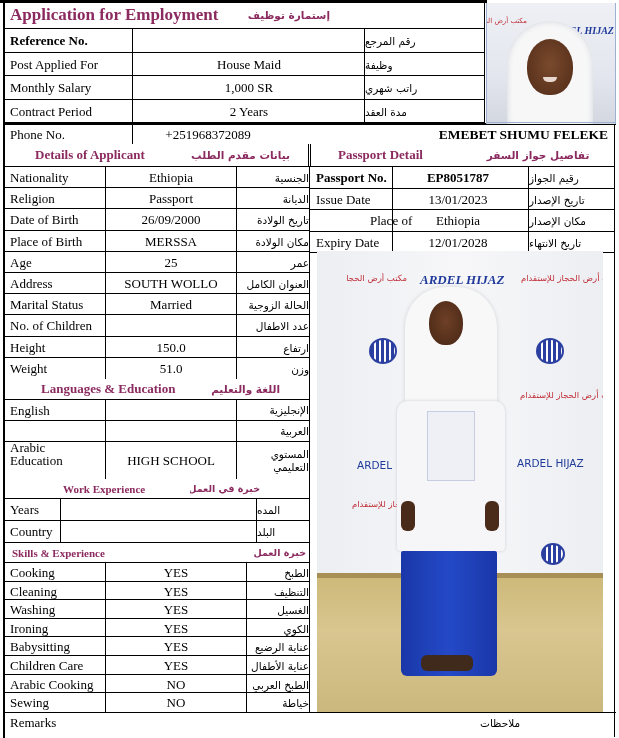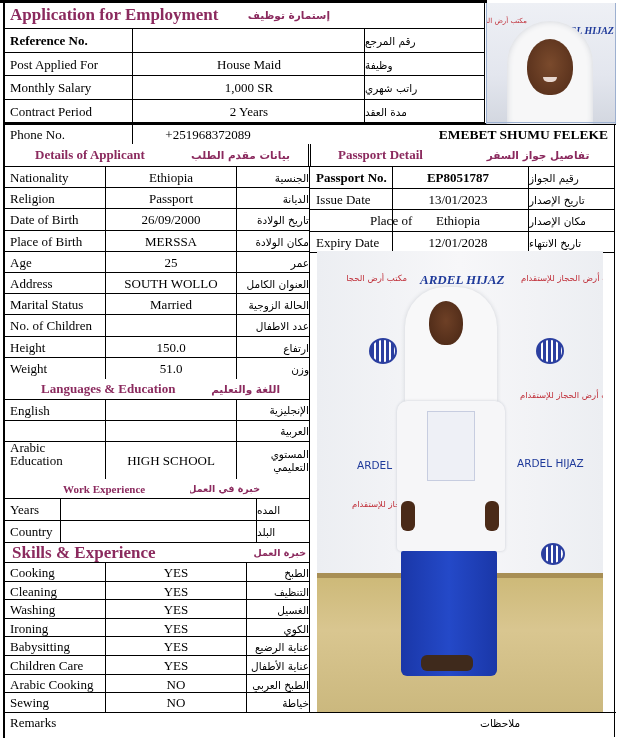--- a/index.html
+++ b/index.html
@@ -154,21 +154,21 @@
     <div class="cell mid" style="left:61px;top:499px;width:195px;height:22px;"></div>
     <div class="cell ar" style="left:257px;top:499px;width:52px;height:22px;">المده</div>
     <div class="hline" style="left:4px;top:520px;width:306px;"></div>
     <div class="cell en" style="left:5px;top:521px;width:55px;height:22px;">Country</div>
     <div class="cell mid" style="left:61px;top:521px;width:195px;height:22px;"></div>
     <div class="cell ar" style="left:257px;top:521px;width:52px;height:22px;">البلد</div>
     <div class="hline" style="left:4px;top:542px;width:306px;"></div>
     <div class="vline" style="left:60px;top:498px;height:45px;"></div>
     <div class="vline" style="left:256px;top:498px;height:45px;"></div>
     <div class="vline" style="left:309px;top:498px;height:45px;"></div>
-    <div class="cell purple" style="left:5px;top:543px;width:200px;height:19px;padding-left:7px;font-size:17px;">Skills &amp; Experience</div>
+    <div class="cell purple" style="left:5px;top:543px;width:200px;height:19px;padding-left:7px;font-size:11px;">Skills &amp; Experience</div>
     <div class="cell" style="left:230px;top:543px;width:76px;height:19px;justify-content:flex-end;">
       <span class="sec-ar" style="font-size: 9.5px;">خبرة العمل</span>
     </div>
     <div class="vline" style="left:309px;top:543px;height:19px;"></div>
     <div class="hline" style="left:4px;top:562px;width:306px;"></div>
     <div class="cell en" style="left:5px;top:563px;width:100px;height:19px;">Cooking</div>
     <div class="cell mid" style="left:106px;top:563px;width:140px;height:19px;">YES</div>
     <div class="cell ar l" style="left:247px;top:563px;width:62px;height:19px;">الطبخ</div>
     <div class="hline" style="left:4px;top:581px;width:306px;"></div>
     <div class="cell en" style="left:5px;top:582px;width:100px;height:19px;">Cleaning</div>

